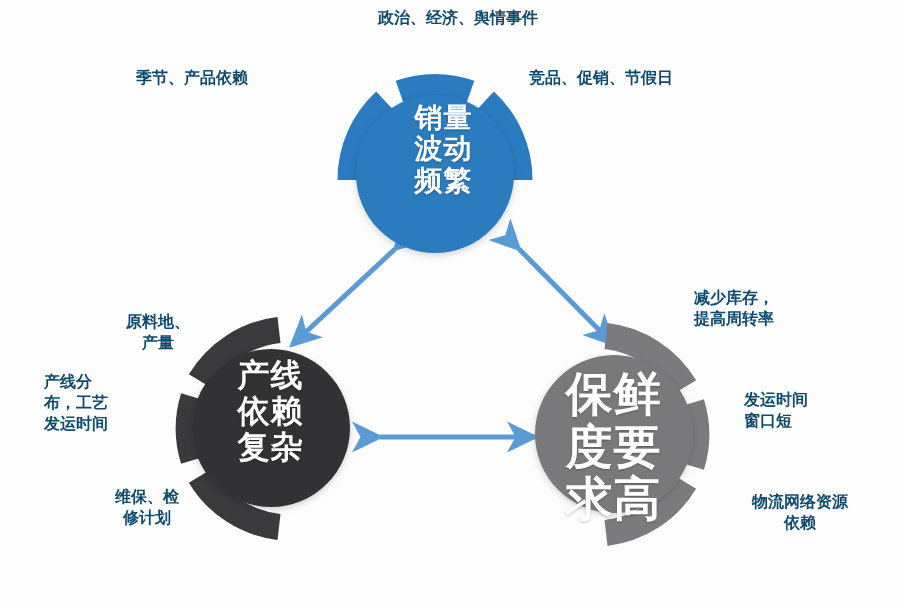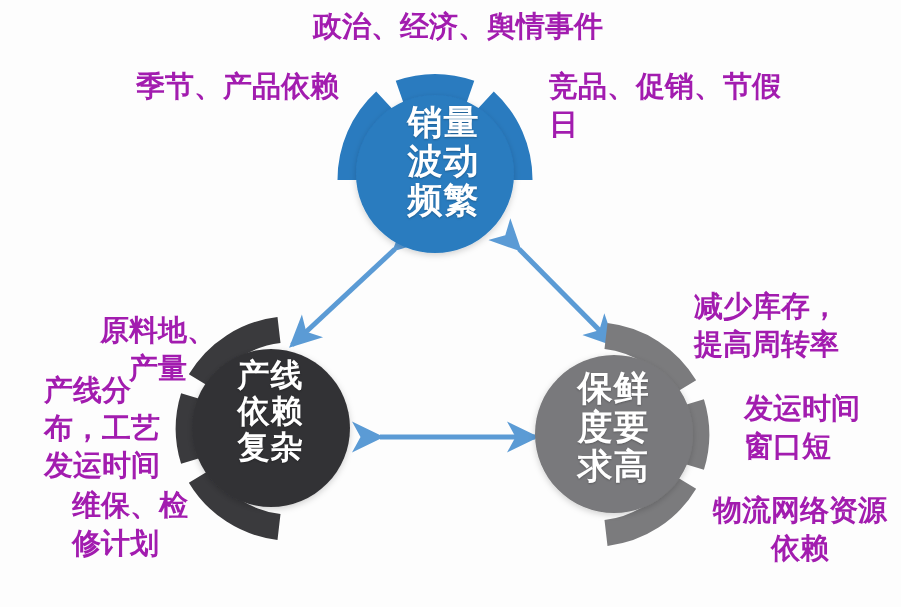--- a/index.html
+++ b/index.html
@@ -30,48 +30,48 @@
     line-height: 1.12;
     letter-spacing: 1px;
     white-space: pre-line;
     pointer-events: none;
     text-shadow: 0 1px 2px rgba(0,0,0,0.25);
   }
   #label-sales {
     left: 386px;
     top: 102px;
     width: 115px;
-    font-size: 35px;
+    font-size: 28px;
   }
   #label-line {
     left: 213px;
     top: 358px;
     width: 115px;
     font-size: 32px;
   }
   #label-fresh {
     left: 556px;
     top: 368px;
     width: 115px;
-    font-size: 35px;
+    font-size: 47px;
   }
   .side-label {
     position: absolute;
-    color: #a21caf;
+    color: #0c4a6e;
     font-weight: 700;
     line-height: 1.30;
     white-space: pre-line;
-    font-size: 29px;
+    font-size: 16px;
   }
   #txt-top       { left: 298px; top: 8px;   width: 320px; text-align: center; }
   #txt-topleft   { left: 136px; top: 68px;  width: 210px; text-align: left; }
-  #txt-topright  { left: 549px; top: 68px;  width: 260px; text-align: left; }
+  #txt-topright  { left: 529px; top: 68px;  width: 260px; text-align: left; }
   #txt-left-1    { left: 88px;  top: 312px; width: 140px; text-align: center; }
   #txt-left-2    { left: 44px;  top: 372px; width: 150px; text-align: left; }
-  #txt-left-3    { left: 72px;  top: 487px; width: 150px; text-align: left; }
+  #txt-left-3    { left: 72px;  top: 487px; width: 150px; text-align: center; }
   #txt-right-1   { left: 694px; top: 288px; width: 180px; text-align: left; }
   #txt-right-2   { left: 744px; top: 390px; width: 160px; text-align: left; }
   #txt-right-3   { left: 700px; top: 492px; width: 200px; text-align: center; }
 </style>
 </head>
 <body>
 
 <div id="canvas">
 
   <svg id="diagram-svg" viewBox="0 0 901 607" xmlns="http://www.w3.org/2000/svg">

